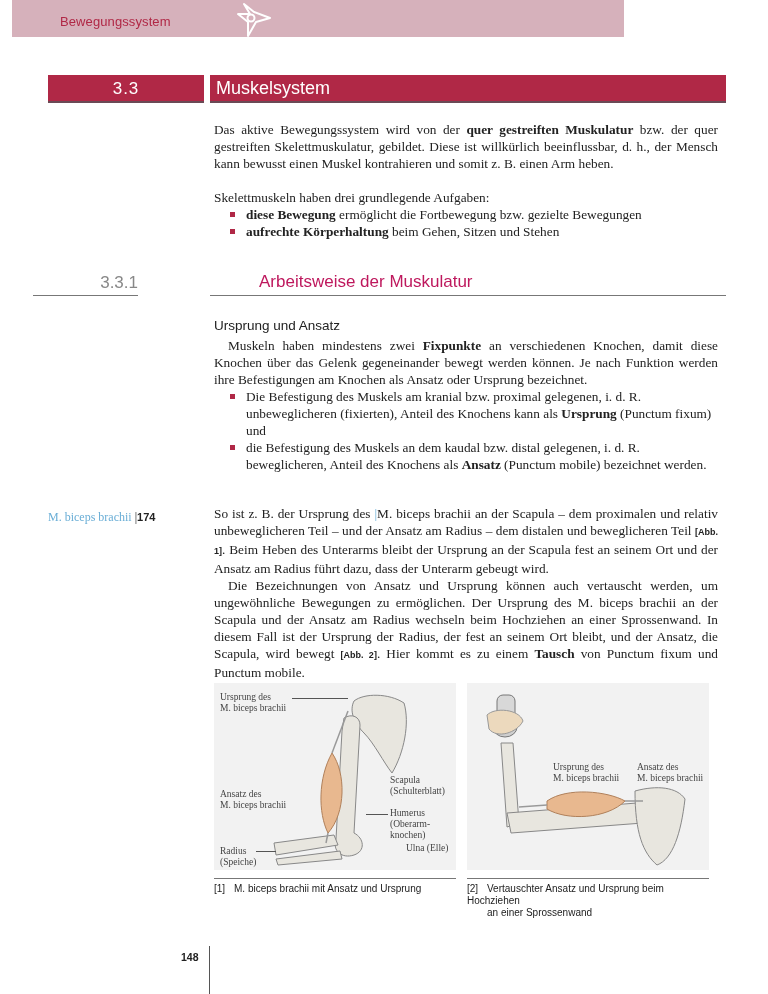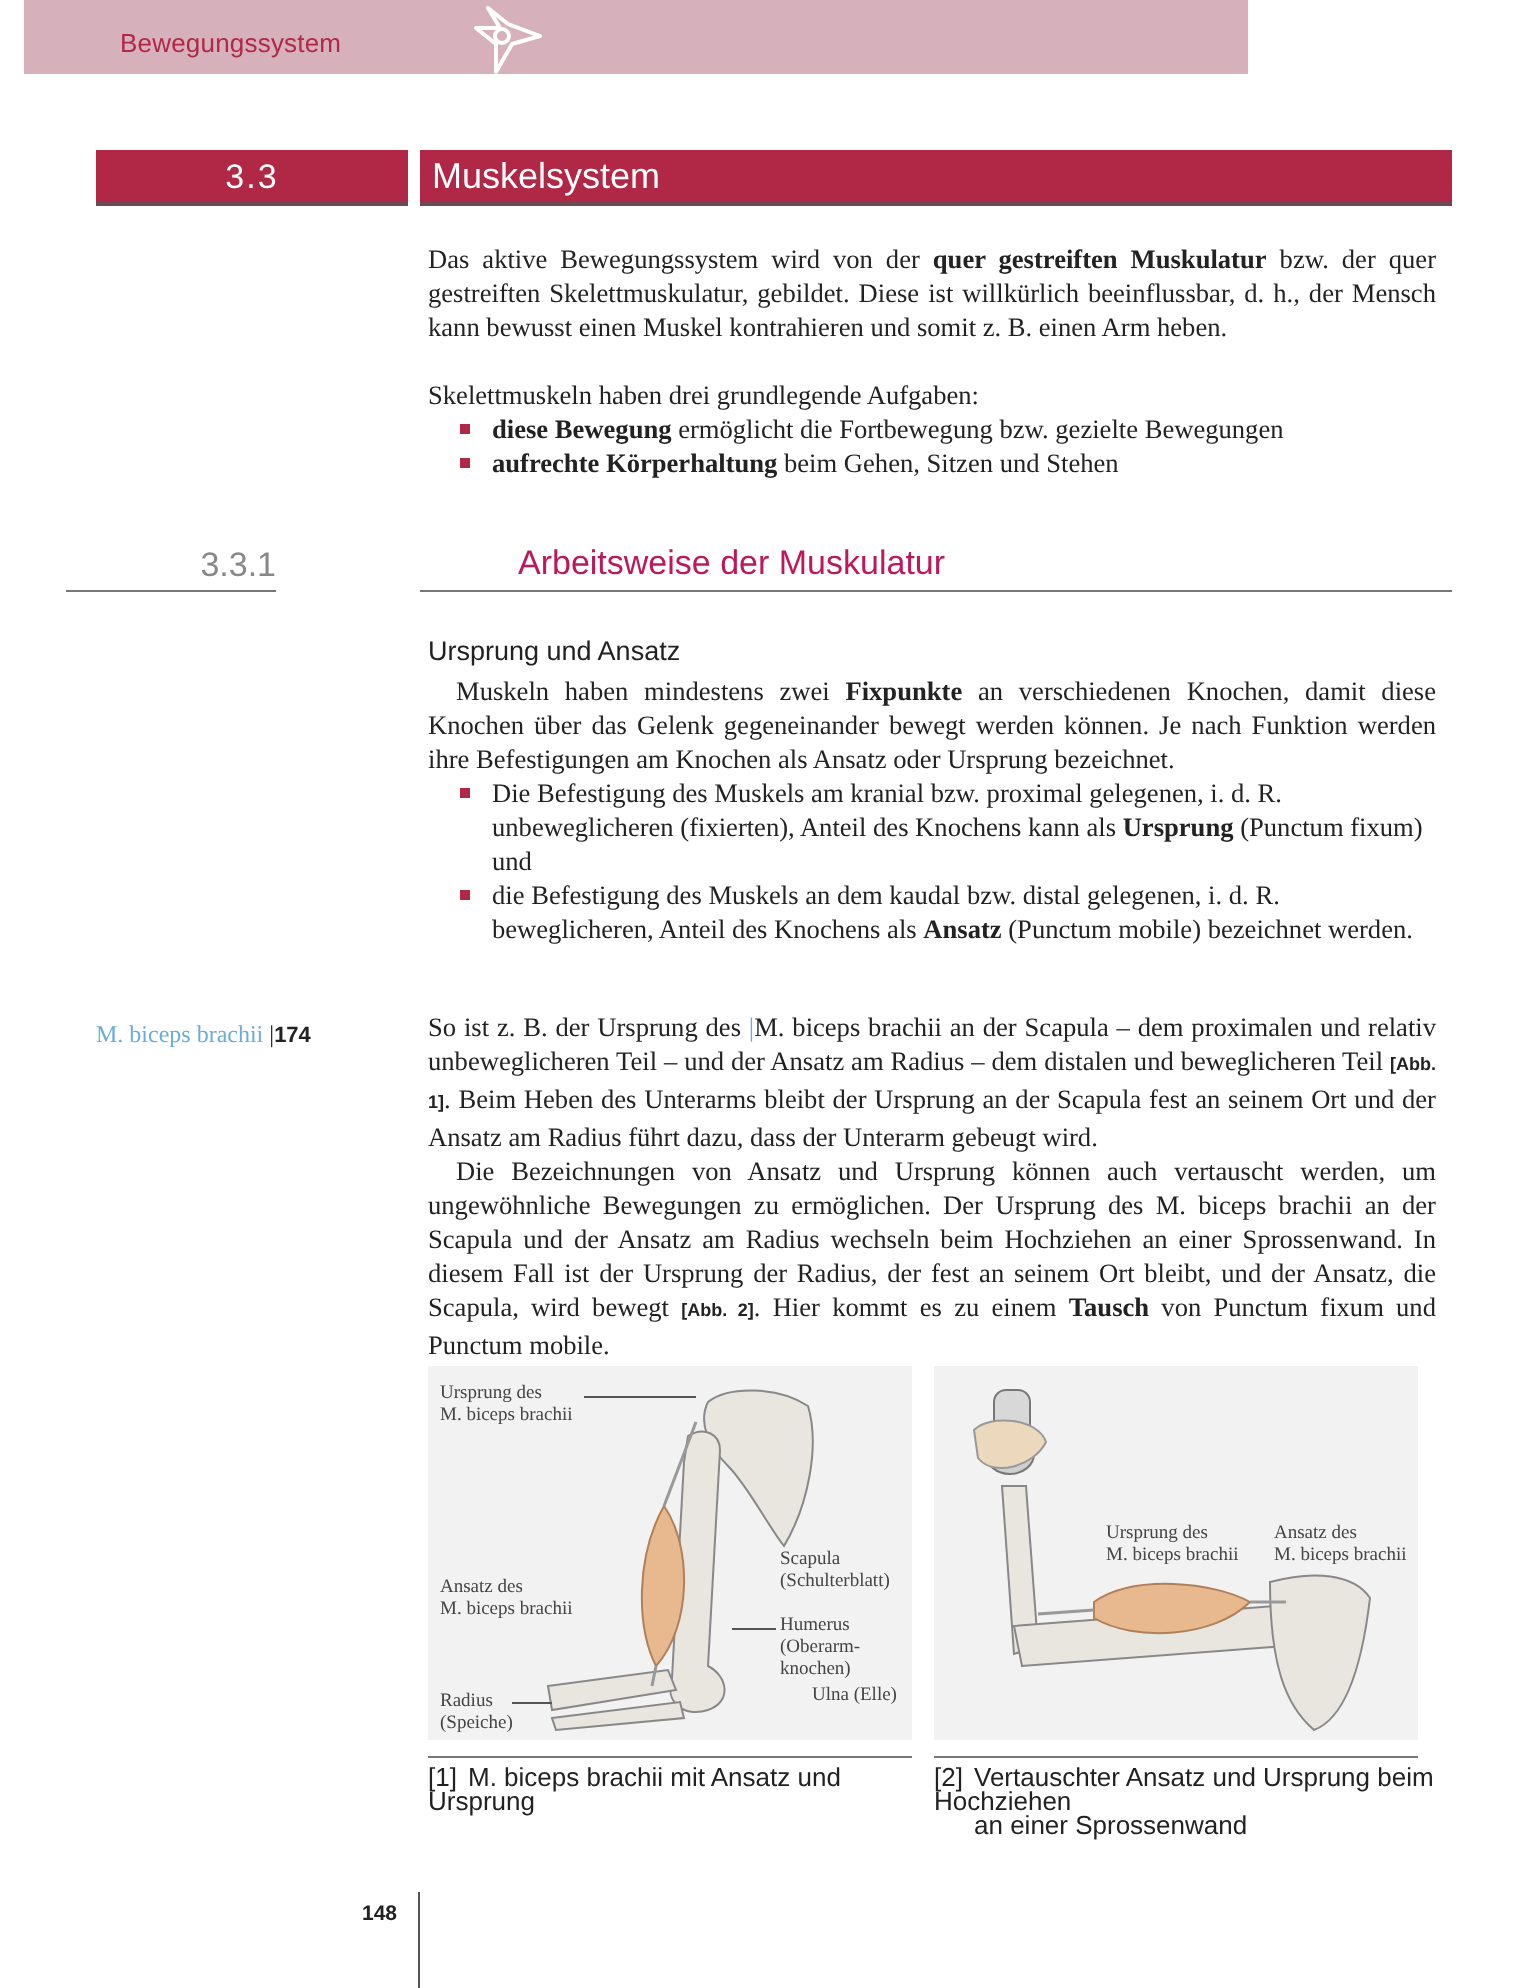--- a/index.html
+++ b/index.html
@@ -38,21 +38,21 @@
   .xref-mark { color: #6aaed6; }
   .abb { font-family: "Liberation Sans", sans-serif; font-size: 9px; font-weight: bold; }
 
   .fig { position: absolute; top: 683px; height: 187px; background: #f2f2f2; }
   .fig1 { left: 214px; width: 242px; }
   .fig2 { left: 467px; width: 242px; }
   .fig-label { position: absolute; font-family: "Liberation Serif", serif; font-size: 9.5px; line-height: 11px; color: #444; }
   .leader { position: absolute; height: 1px; background: #555; }
 
   .caption-line { position: absolute; top: 878px; height: 1px; background: #777; }
-  .caption { position: absolute; top: 883px; font-family: "Liberation Sans", sans-serif; font-size: 13px; line-height: 12px; color: #222; }
+  .caption { position: absolute; top: 883px; font-family: "Liberation Sans", sans-serif; font-size: 10px; line-height: 12px; color: #222; }
   .caption .cap-num { display: inline-block; width: 20px; }
   .caption2-second { padding-left: 20px; display: block; }
 
   .page-number { position: absolute; left: 181px; top: 951px; font-family: "Liberation Sans", sans-serif; font-weight: bold; font-size: 10.5px; color: #222; }
   .page-rule { position: absolute; left: 209px; top: 946px; width: 1px; height: 48px; background: #555; }
 </style>
 </head>
 <body>
 
 <div class="header-band">

